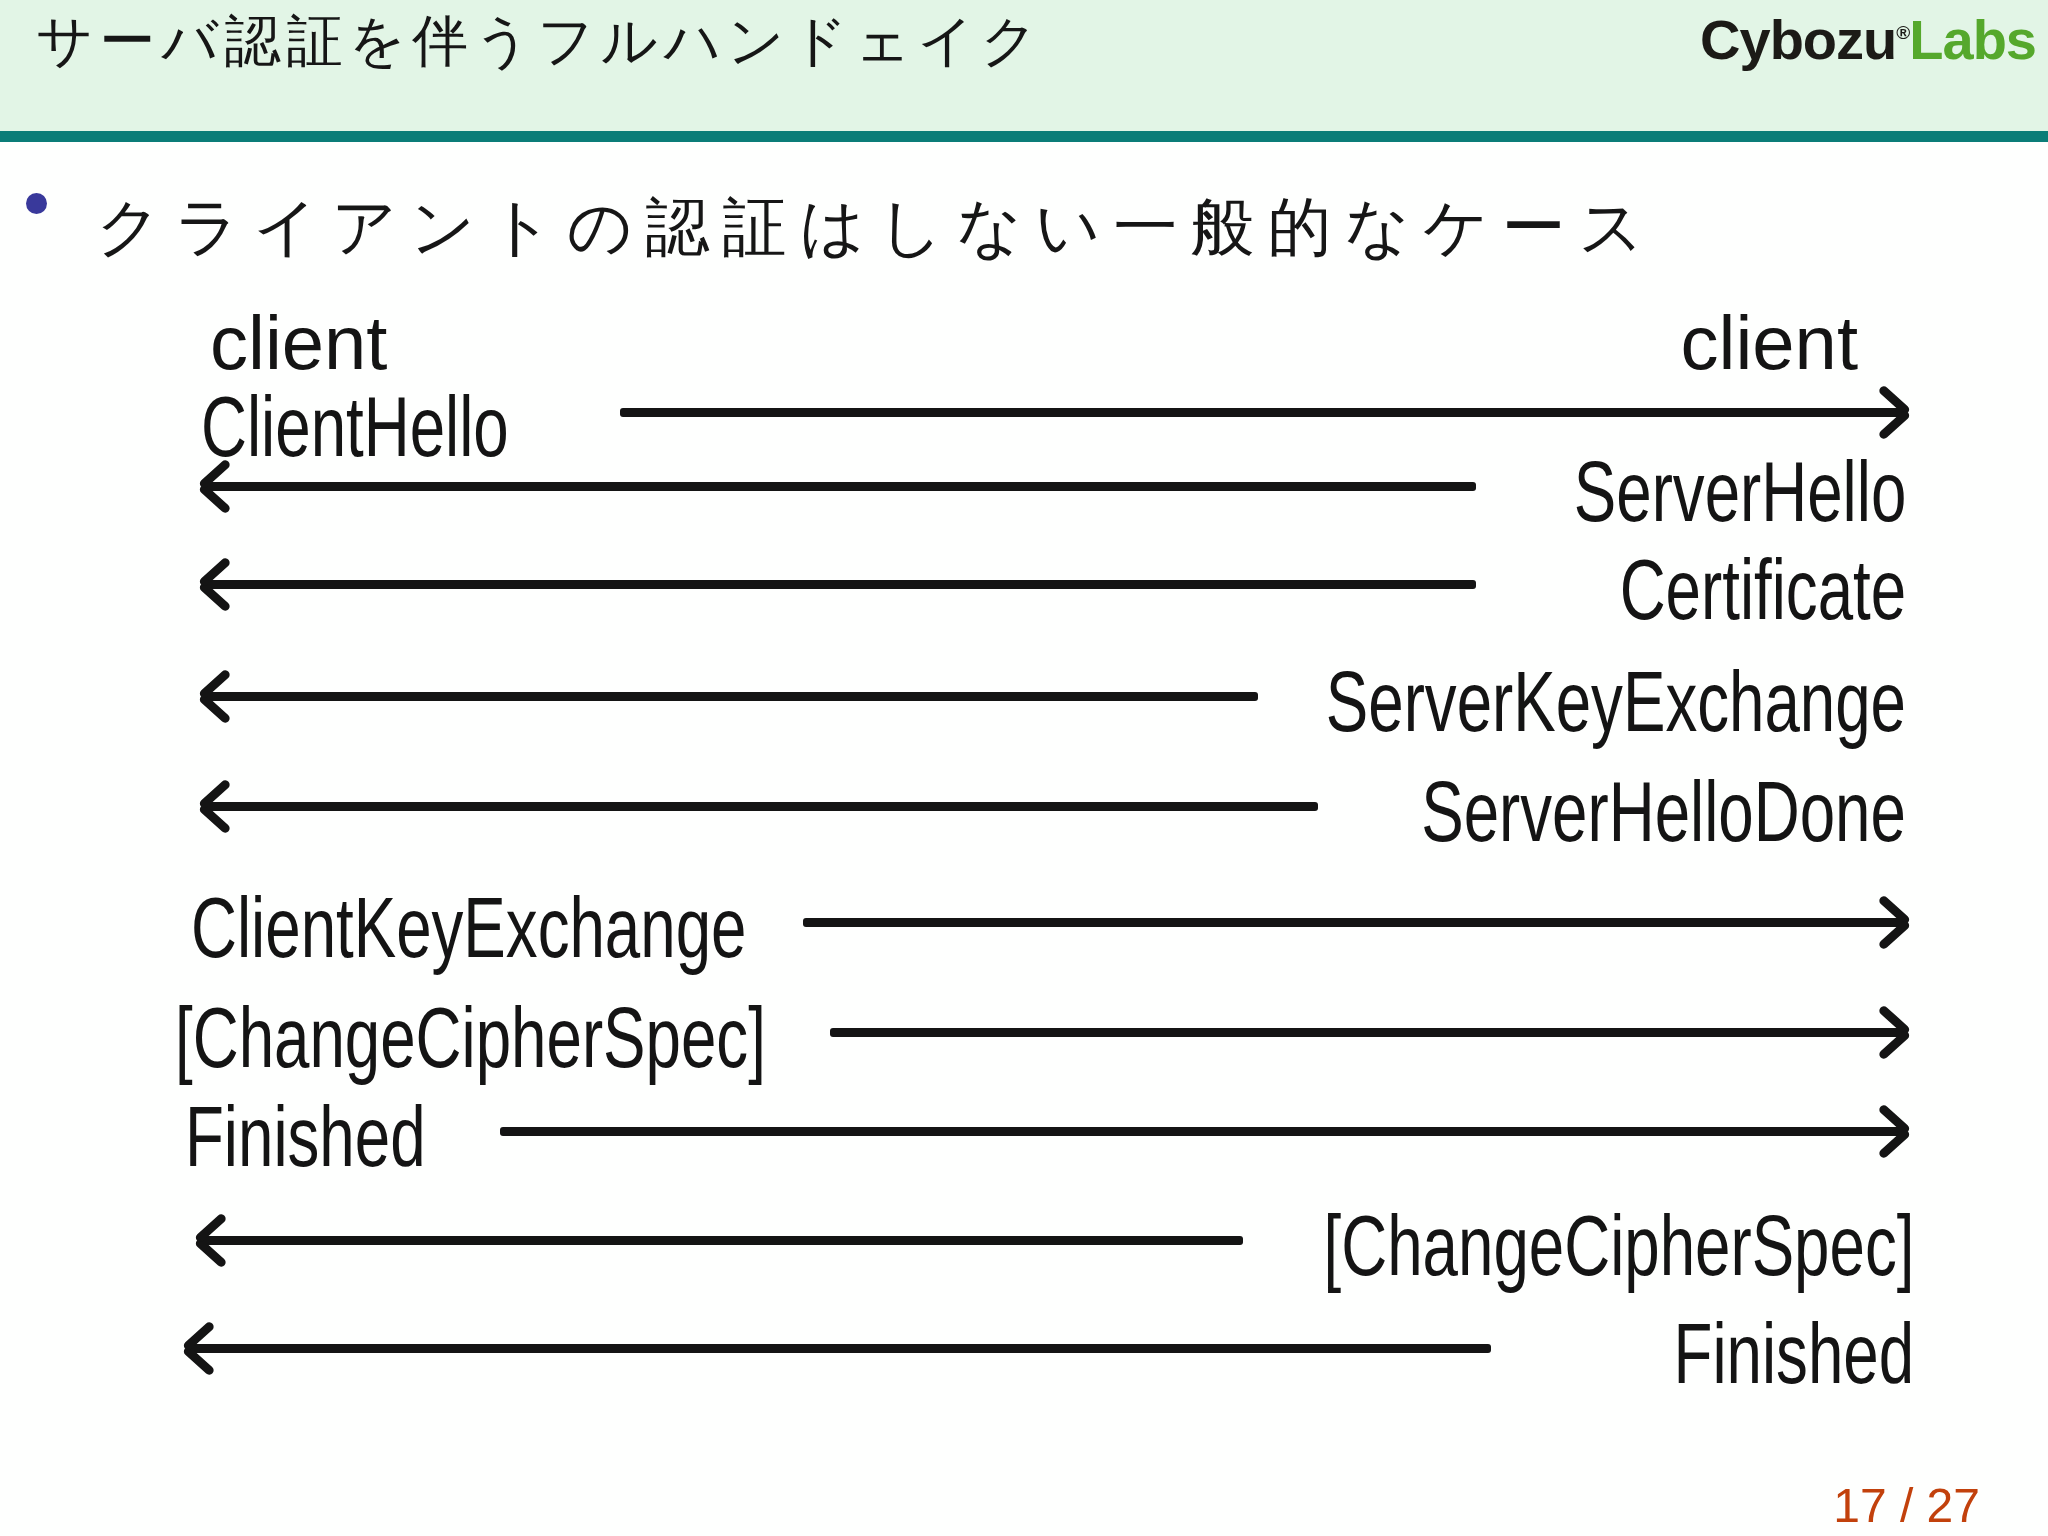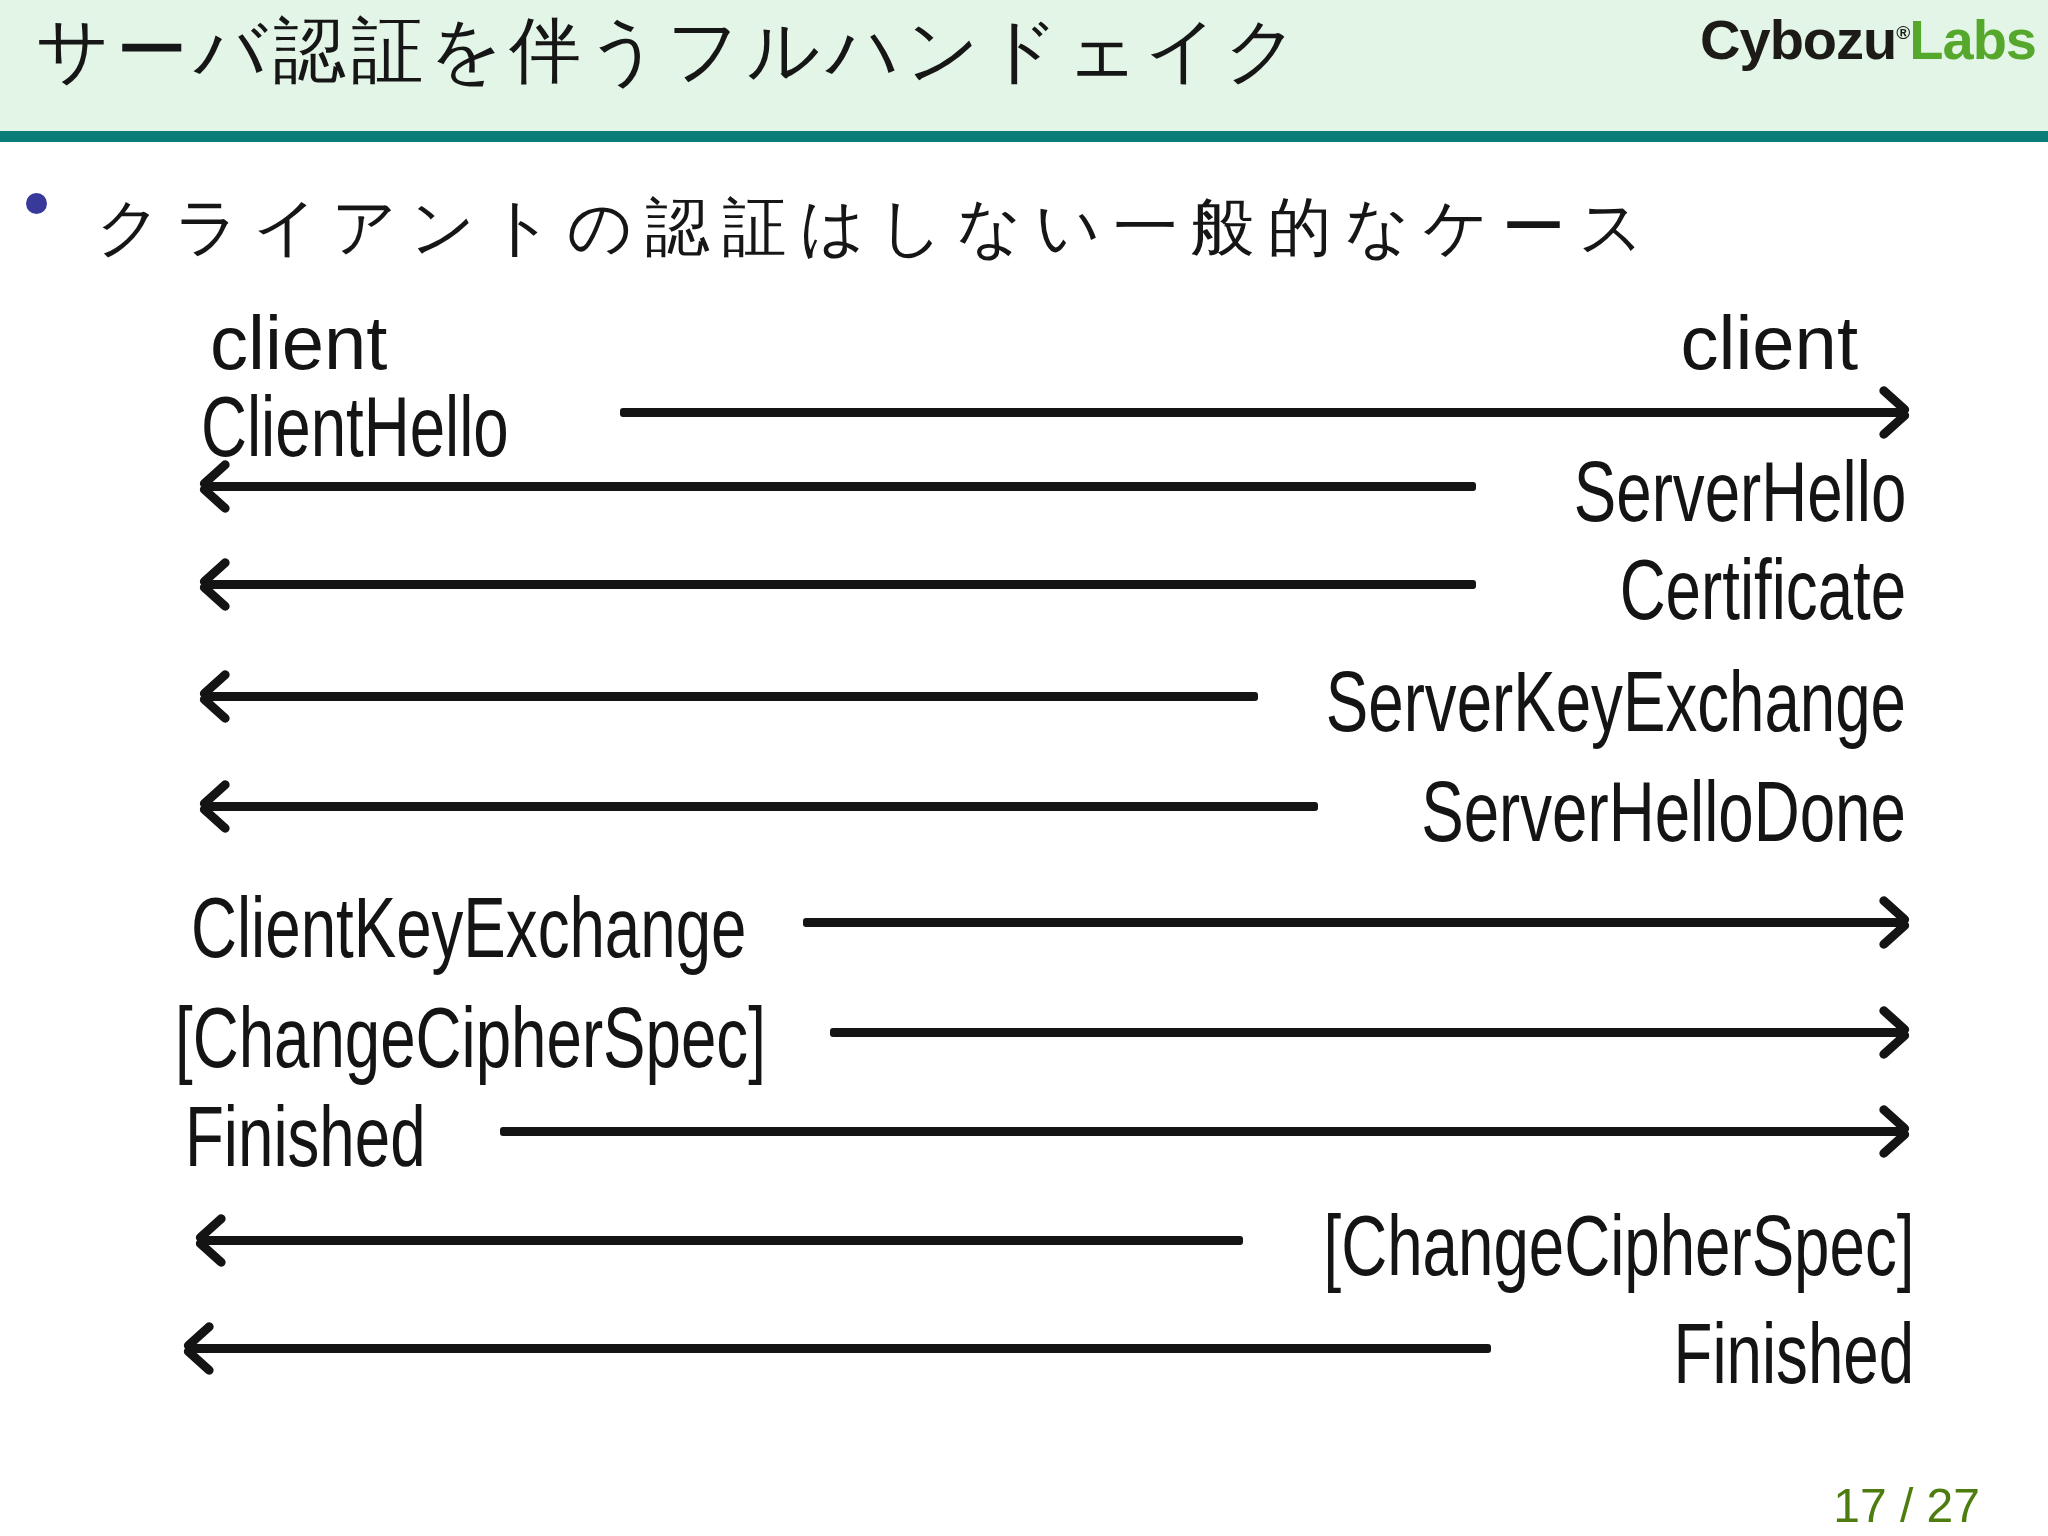--- a/index.html
+++ b/index.html
@@ -12,21 +12,21 @@
   }
   .slide { position: relative; width: 2048px; height: 1536px; background: #fefffe; }
 
   
   .header {
     position: absolute; left: 0; top: 0; width: 2048px; height: 131px;
     background: #e2f5e6;
   }
   .title {
     position: absolute; left: 36px; top: 10px;
-    font-size: 72px; line-height: 1.12; font-weight: 400;
+    font-size: 56px; line-height: 1.12; font-weight: 400;
     letter-spacing: 6px; color: #161616; white-space: nowrap;
   }
   .divider {
     position: absolute; left: 0; top: 131px; width: 2048px; height: 11px;
     background: #0b7d78;
   }
   .logo {
     position: absolute; right: 12px; top: 12px;
     font-size: 56px; font-weight: 700; line-height: 1;
     letter-spacing: -1px; white-space: nowrap;
@@ -70,21 +70,21 @@
   .arrow.left::before  { left: -2px;  transform-origin: 0 50%;    transform: rotate(42deg); }
   .arrow.left::after   { left: -2px;  transform-origin: 0 50%;    transform: rotate(-42deg); }
 
   
   .ref {
     position: absolute; left: 70px; top: 1390px;
     font-size: 56px; line-height: 1; color: #141414; white-space: nowrap;
   }
   .page {
     position: absolute; right: 68px; top: 1482px;
-    font-size: 48px; line-height: 1; color: #4d7c0f; white-space: nowrap;
+    font-size: 48px; line-height: 1; color: #c2410c; white-space: nowrap;
   }
 </style>
 </head>
 <body>
 
 <div class="slide">
 
   <div class="header">
     <div class="title">サーバ認証を伴うフルハンドェイク</div>
     <div class="logo"><span class="brand">Cybozu</span><span class="reg">®</span><span class="labs">Labs</span></div>

